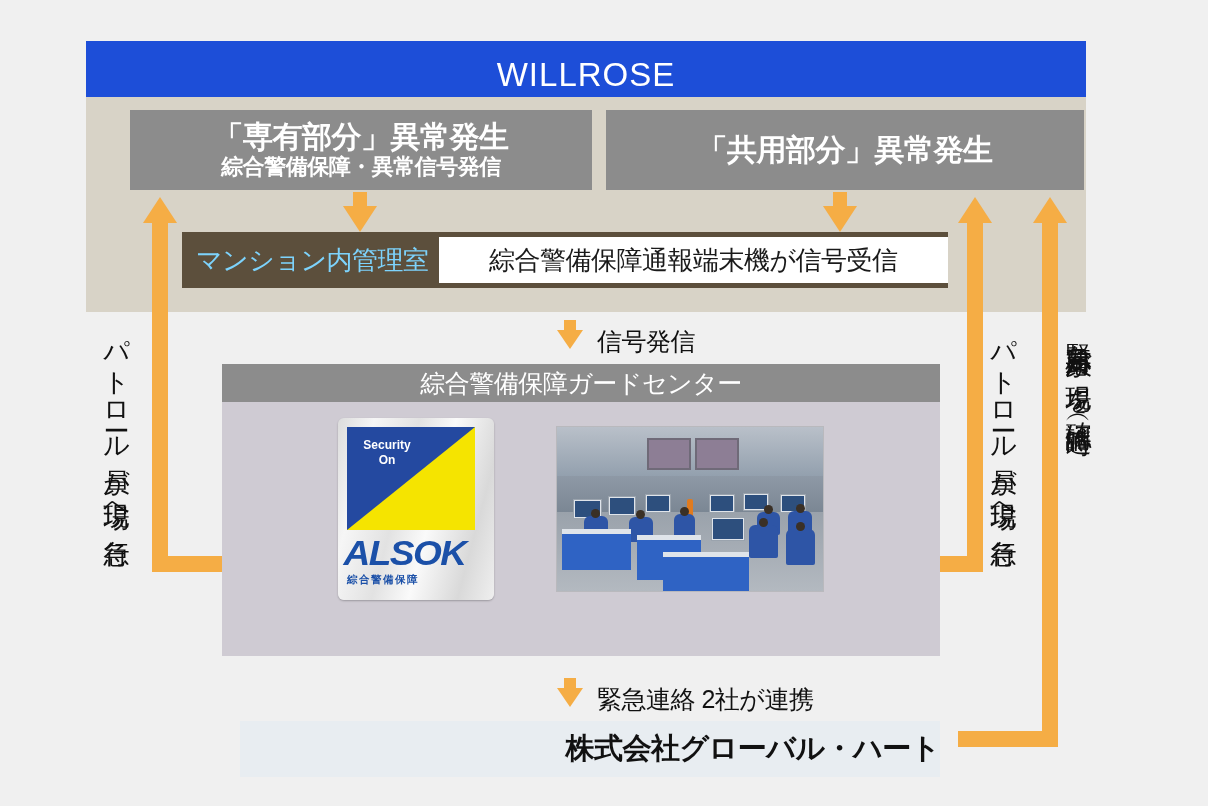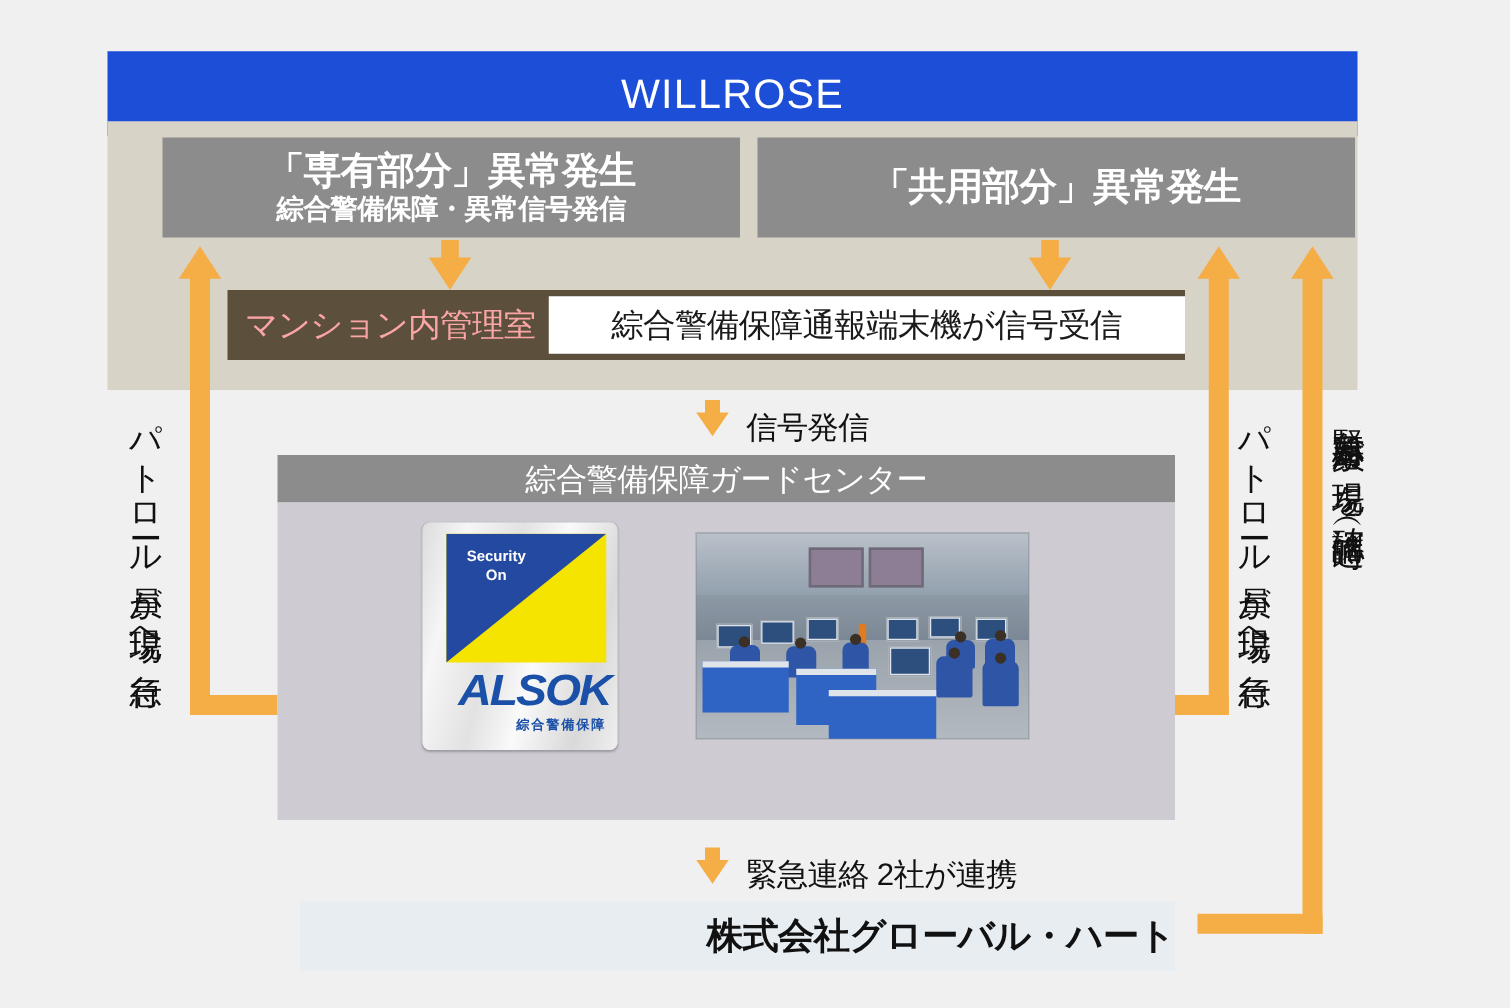--- a/index.html
+++ b/index.html
@@ -32,21 +32,21 @@
   #evt-private{left:130px;top:110px;width:462px;height:80px;text-align:right;}
   #evt-common{left:606px;top:110px;width:478px;height:80px;}
   .evt-main{font-size:30px;font-weight:bold;line-height:1.05;letter-spacing:-0.5px;}
   .evt-sub{font-size:22px;font-weight:bold;line-height:1.15;margin-top:1px;letter-spacing:-0.5px;}
 
   .mgmt-box{
     position:absolute;left:182px;top:232px;width:766px;height:56px;
     background:#5c4f3c;display:flex;align-items:center;box-sizing:border-box;
     padding-left:14px;
   }
-  .mgmt-label{color:#fca5a5;font-size:26px;letter-spacing:-0.5px;white-space:nowrap;}
+  .mgmt-label{color:#7dd3fc;font-size:26px;letter-spacing:-0.5px;white-space:nowrap;}
   .mgmt-inner{
     margin-left:10px;background:#ffffff;color:#1a1a1a;
     height:46px;flex:1;display:flex;align-items:center;justify-content:center;
     font-size:26px;letter-spacing:-0.5px;white-space:nowrap;
   }
 
   
   .gc-wrap{position:absolute;left:222px;top:364px;width:718px;height:292px;}
   .gc-head{
     width:100%;height:38px;background:#8c8c8c;color:#fff;
@@ -57,21 +57,21 @@
     width:100%;height:254px;background:#cfcbd3;box-sizing:border-box;
     display:flex;flex-direction:column;align-items:center;
   }
   .gc-media{display:flex;align-items:center;justify-content:center;gap:62px;margin-top:16px;}
 
   
   .alsok{
     width:156px;height:182px;
     background:linear-gradient(105deg,#dcdcdc 0%,#f6f6f6 18%,#e2e2e2 40%,#fafafa 58%,#d9d9d9 82%,#efefef 100%);
     border-radius:6px;box-sizing:border-box;padding:9px 9px 4px 9px;
-    display:flex;flex-direction:column;align-items:flex-end;
+    display:flex;flex-direction:column;align-items:flex-start;
     box-shadow:0 1px 2px rgba(0,0,0,.25);
   }
   .alsok-flag{
     position:relative;width:128px;height:103px;background:#f5e400;overflow:hidden;
   }
   .alsok-flag .tri{
     position:absolute;left:0;top:0;width:0;height:0;
     border-left:128px solid #2449a0;border-bottom:103px solid transparent;
   }
   .alsok-sec{

